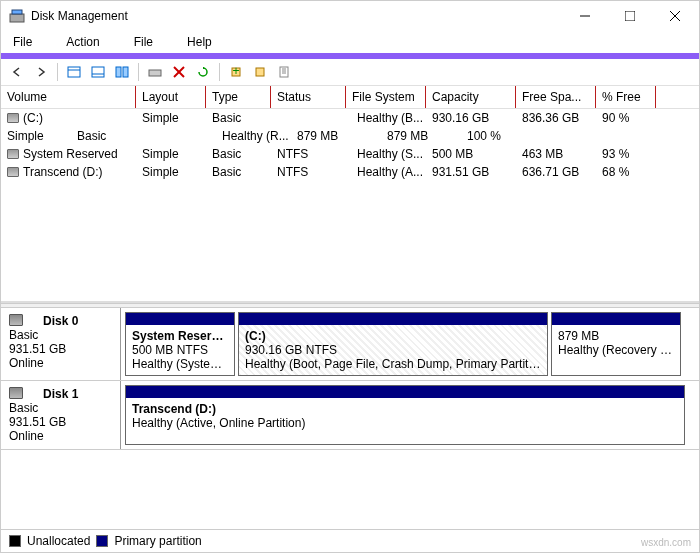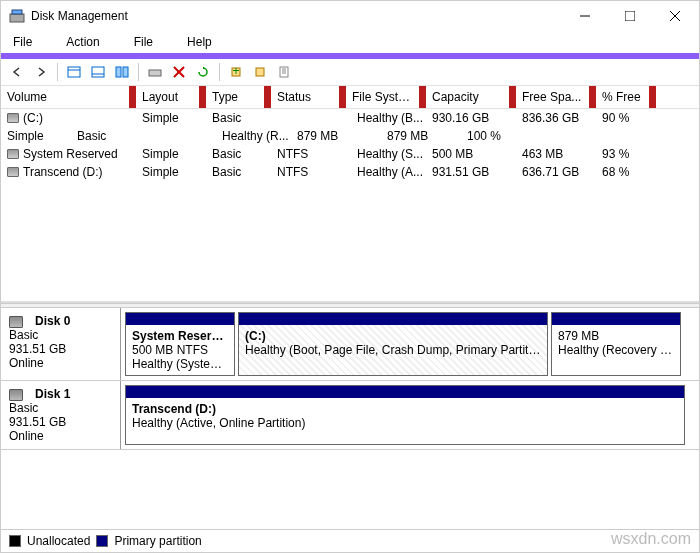--- a/index.html
+++ b/index.html
@@ -9,42 +9,42 @@
 .titlebar .title{flex:1;font-size:12px}
 .winbtns{display:flex}
 .winbtn{width:45px;height:30px;display:flex;align-items:center;justify-content:center;font-family:"Segoe MDL2 Assets",sans-serif}
 .menubar{display:flex;padding:2px 4px;gap:18px;border-bottom:6px solid #8b5cf6}
 .menu{padding:2px 8px}
 .toolbar{display:flex;align-items:center;gap:4px;padding:3px 6px;border-bottom:1px solid #e0e0e0}
 .tbtn{width:20px;height:20px;display:flex;align-items:center;justify-content:center;border:1px solid transparent}
 .tsep{width:1px;height:18px;background:#ccc;margin:0 2px}
 .list{border-bottom:2px solid #ddd}
 .list-header{display:flex;background:#fff;border-bottom:1px solid #e0e0e0}
-.list-header .col{padding:4px 6px;border-right:7px solid #b91c1c;white-space:nowrap;overflow:hidden;text-overflow:ellipsis}
+.list-header .col{padding:4px 6px;border-right:1px solid #b91c1c;white-space:nowrap;overflow:hidden;text-overflow:ellipsis}
 .list-row{display:flex;padding:1px 0}
 .list-row .cell{padding:1px 6px;white-space:nowrap;overflow:hidden;text-overflow:ellipsis;display:flex;align-items:center;gap:4px}
 .col-vol{width:135px}.col-lay{width:70px}.col-type{width:65px}.col-fs{width:80px}.col-stat{width:75px}.col-cap{width:90px}.col-free{width:80px}.col-pfree{width:60px}
 .vicon{width:12px;height:10px;background:linear-gradient(#999,#ccc);border:1px solid #666;border-radius:1px}
 .spacer{height:120px}
 .gsep{height:5px;background:#f0f0f0;border-top:1px solid #ccc;border-bottom:1px solid #ccc}
 .graph{overflow-x:auto}
 .disk-row{display:flex;border-bottom:1px solid #ccc}
 .disk-info{width:120px;padding:6px 8px;border-right:1px solid #999}
-.disk-info .dname{font-weight:bold;display:flex;align-items:flex-end;gap:12px}
+.disk-info .dname{font-weight:bold;display:flex;align-items:flex-start;gap:20px}
 .dicon{width:14px;height:12px;background:linear-gradient(#888,#bbb);border:1px solid #555;border-radius:1px}
 .parts{flex:1;padding:4px 4px 4px 4px;display:flex;gap:3px}
 .part{border:1px solid #666;display:flex;flex-direction:column;min-width:0}
 .part-top{height:12px;background:#000080}
 .part-body{flex:1;padding:4px 6px;background:#fff;position:relative}
 .part-body.selected{background-image:repeating-linear-gradient(45deg,#f0f0f0 0,#f0f0f0 2px,#fff 2px,#fff 5px)}
 .part-name{font-weight:bold;white-space:nowrap;overflow:hidden;text-overflow:ellipsis}
 .part-line{white-space:nowrap;overflow:hidden;text-overflow:ellipsis}
 .legend{position:absolute;bottom:0;left:0;right:0;display:flex;align-items:center;gap:6px;padding:4px 8px;border-top:1px solid #ccc;background:#fff}
 .legbox{width:12px;height:12px;border:1px solid #666}
-.watermark{position:absolute;bottom:4px;right:8px;font-size:16px;color:#bbb}
+.watermark{position:absolute;bottom:4px;right:8px;font-size:10px;color:#bbb}
 </style>
 </head>
 <body>
 
 <div class="titlebar">
   <span class="icon">
       <svg width="16" height="16">
         <rect x="1" y="6" width="14" height="8" fill="#aaa" stroke="#555"></rect>
         <rect x="3" y="2" width="10" height="4" fill="#6af" stroke="#247"></rect>
       </svg>
@@ -230,20 +230,21 @@
           <div class="part-body">
             <div class="part-name">System Reserved</div>
             <div class="part-line">500 MB NTFS</div>
             <div class="part-line">Healthy (System, Active,</div>
           </div>
         </div>
         <div class="part" style="width: 310px;">
           <div class="part-top"></div>
           <div class="part-body selected">
             <div class="part-name">(C:)</div>
+            <div class="part-line">930.16 GB NTFS</div>
             <div class="part-line">Healthy (Boot, Page File, Crash Dump, Primary Partition)</div>
           </div>
         </div>
         <div class="part" style="width: 130px;">
           <div class="part-top"></div>
           <div class="part-body">
             <div class="part-line">879 MB</div>
             <div class="part-line">Healthy (Recovery Partition</div>
           </div>
         </div>

